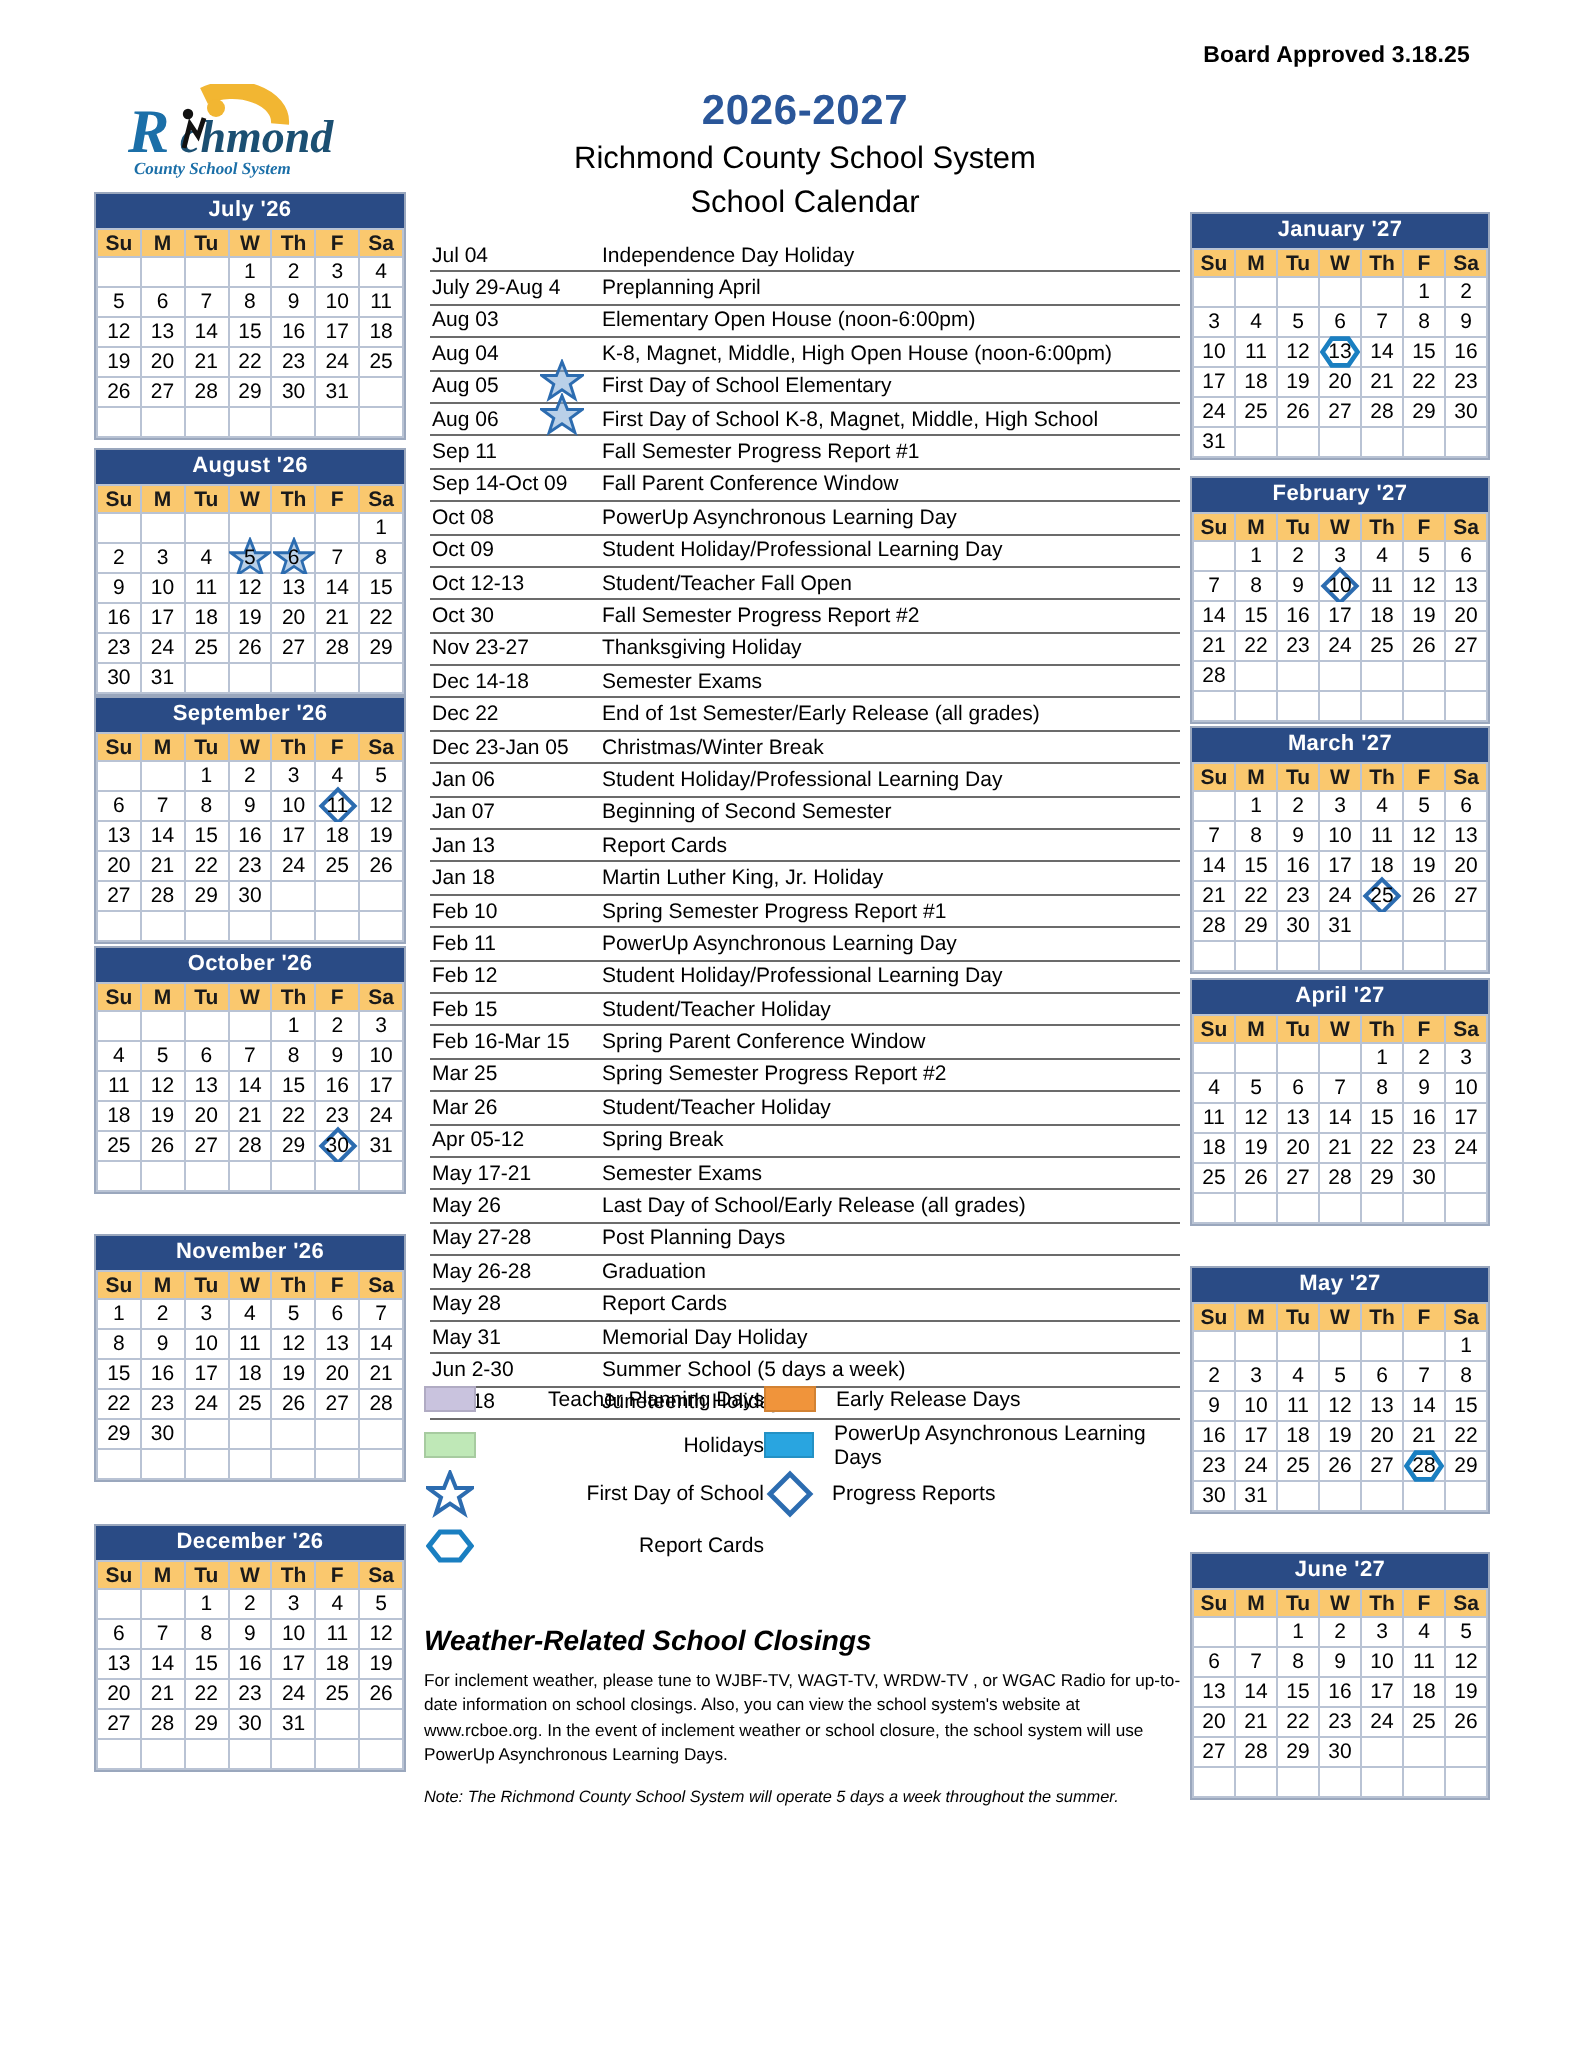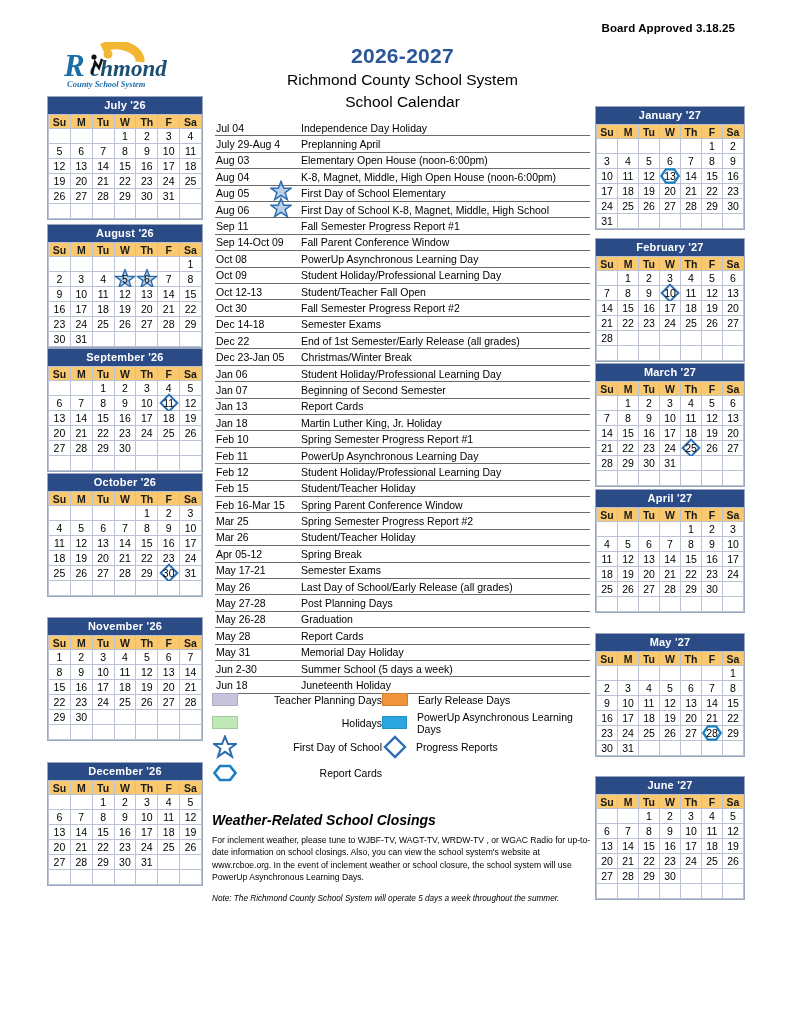--- a/index.html
+++ b/index.html
@@ -1121,20 +1121,24 @@
       </div>
       <div class="ev-row">
         <div class="ev-date">Oct 12-13</div>
         <div class="ev-desc">Student/Teacher Fall Open</div>
       </div>
       <div class="ev-row">
         <div class="ev-date">Oct 30</div>
         <div class="ev-desc">Fall Semester Progress Report #2</div>
       </div>
       <div class="ev-row">
+        <div class="ev-date">Nov 23-27</div>
+        <div class="ev-desc">Thanksgiving Holiday</div>
+      </div>
+      <div class="ev-row">
         <div class="ev-date">Dec 14-18</div>
         <div class="ev-desc">Semester Exams</div>
       </div>
       <div class="ev-row">
         <div class="ev-date">Dec 22</div>
         <div class="ev-desc">End of 1st Semester/Early Release (all grades)</div>
       </div>
       <div class="ev-row">
         <div class="ev-date">Dec 23-Jan 05</div>
         <div class="ev-desc">Christmas/Winter Break</div>

